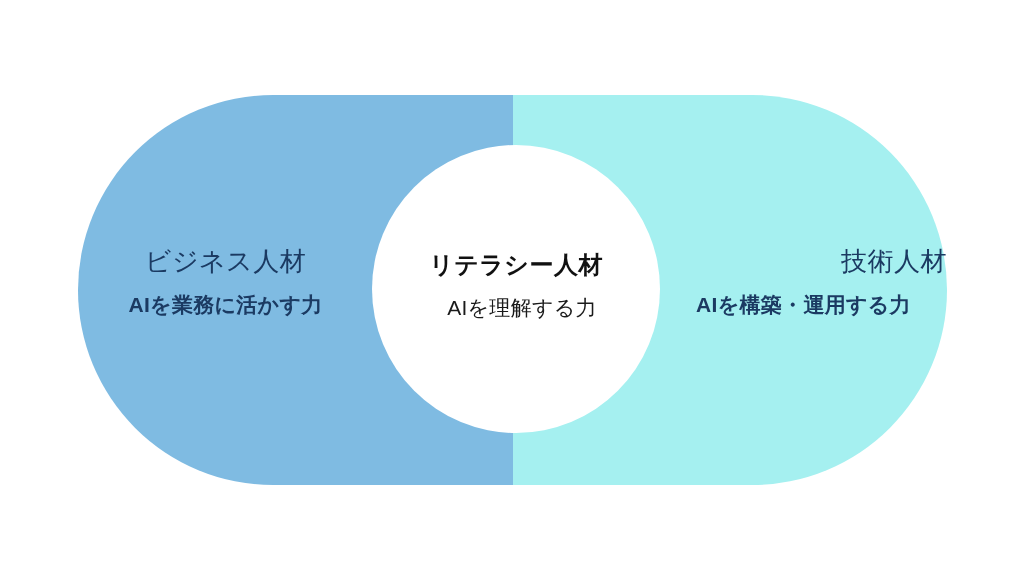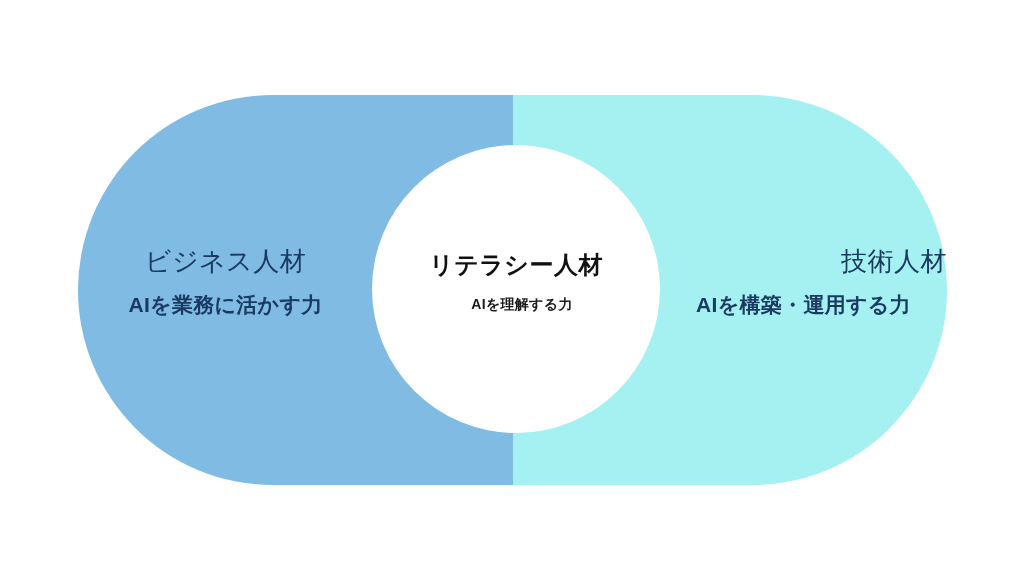--- a/index.html
+++ b/index.html
@@ -84,21 +84,21 @@
     letter-spacing: 0.3px;
     margin-top: 20px;
   }
 
   
   .left-label .title    { color: #1b3a62; font-weight: 400; }
   .left-label .subtitle { color: #1b3a62; font-weight: 700; }
 
   
   .center-label .title    { color: #111111; font-weight: 700; font-size: 24px; }
-  .center-label .subtitle { color: #1a1a1a; font-weight: 700; font-size: 14px; padding-left: 12px; }
+  .center-label .subtitle { color: #1a1a1a; font-weight: 400; font-size: 21px; padding-left: 12px; }
 
   
   .right-label .title    { color: #1b3a62; font-weight: 400; text-align: right; }
   .right-label .subtitle { color: #1b3a62; font-weight: 700; }
 </style>
 </head>
 <body style="background-color: rgb(255, 255, 255);">
 
 <div class="canvas">
 

